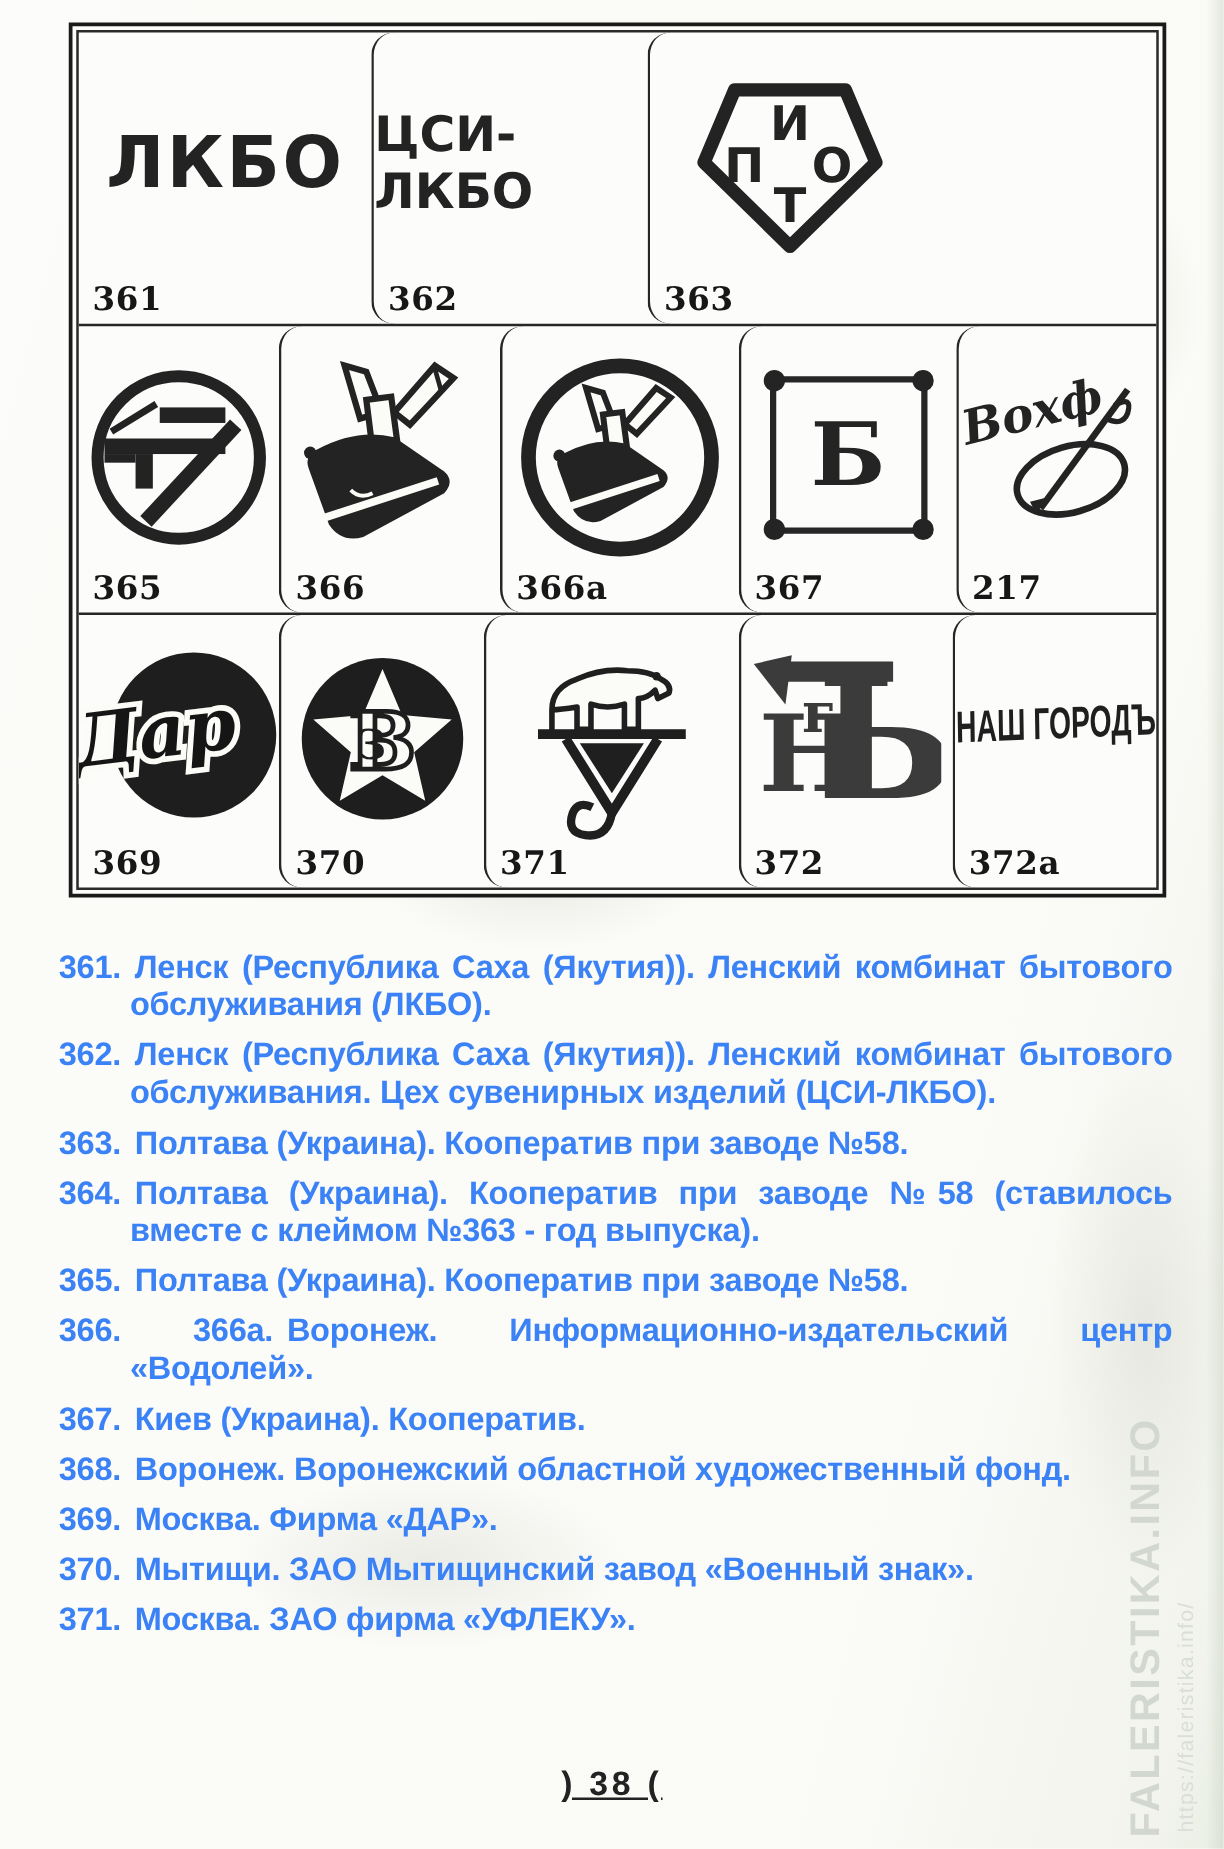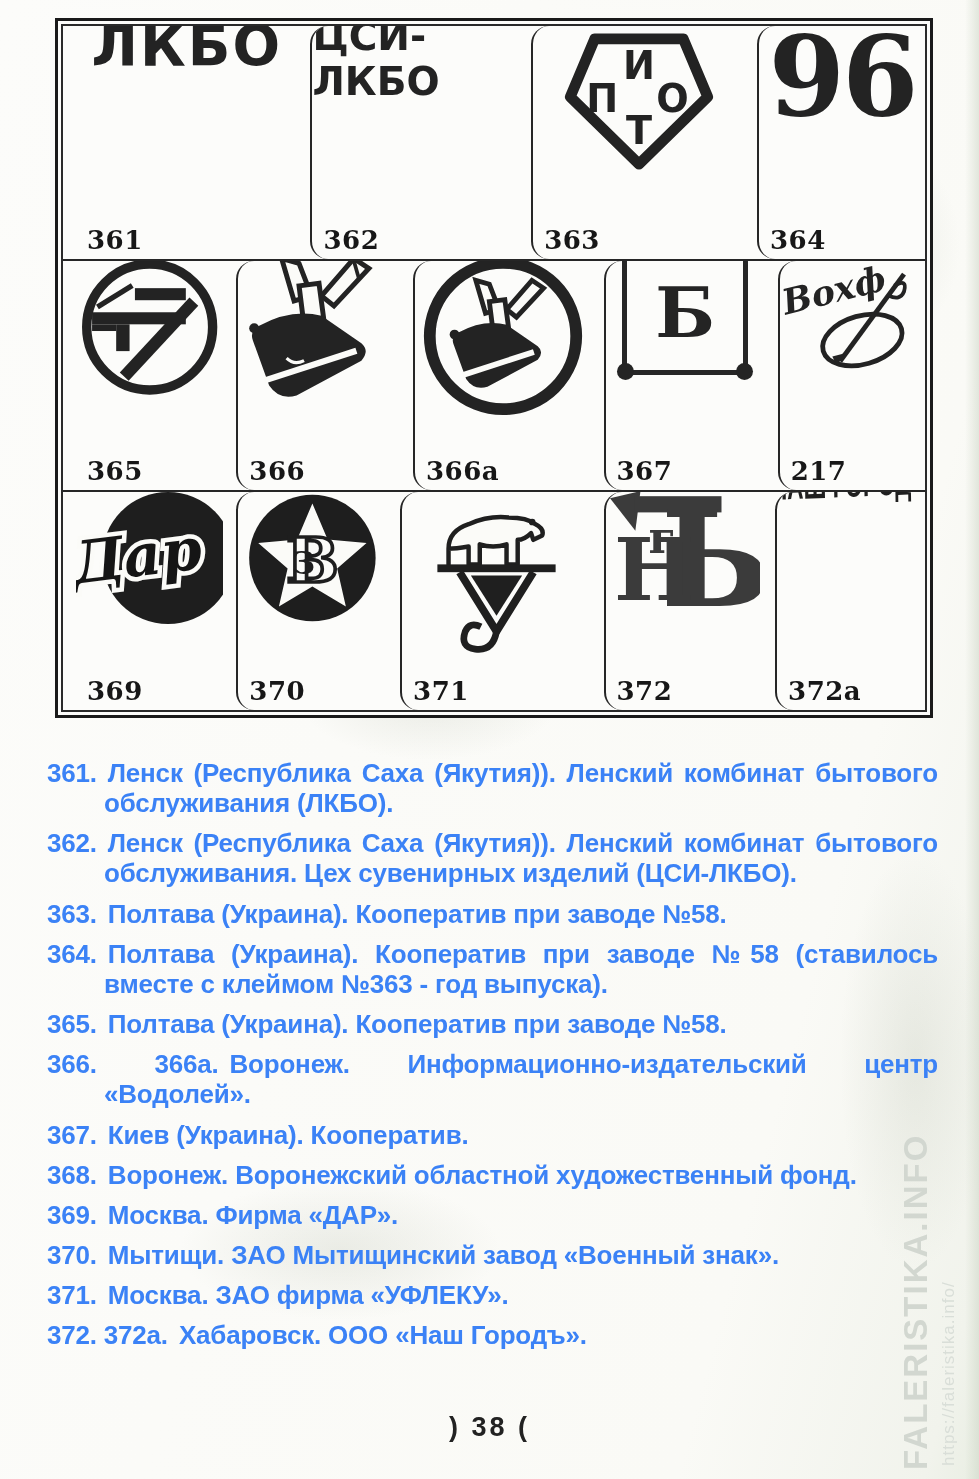--- a/index.html
+++ b/index.html
@@ -18,21 +18,21 @@
   
   .table{position:absolute;left:55px;top:18px;width:878px;height:700px;
     border:3px solid #1a1a1a;background:#fcfcfa;box-sizing:border-box;}
   .grid{margin:3px;border:2px solid #2a2a2a;height:calc(100% - 10px);
     display:flex;flex-direction:column;}
   .row{display:grid;position:relative;}
   .row + .row{border-top:2px solid #262626;}
   .row1{grid-template-columns:27.2% 25.6% 26.2% 21%;flex:0 0 233px;}
   .row2{grid-template-columns:18.6% 20.5% 22.1% 20.2% 18.6%;flex:0 0 229px;}
   .row3{grid-template-columns:18.6% 19% 23.6% 19.9% 18.9%;flex:1 1 auto;}
-  .cell{position:relative;display:flex;align-items:flex-start;justify-content:center;overflow:hidden;margin-left:13px;}
+  .cell{position:relative;display:flex;align-items:center;justify-content:center;overflow:hidden;}
   .cell + .cell{border-left:2px solid #262626;border-radius:18px;}
   .cellnum{position:absolute;left:11px;bottom:4px;
     font-family:"DejaVu Serif",serif;font-weight:700;font-size:26px;color:#171717;
     letter-spacing:.5px;}
 
   .ink{color:#232323;}
   .mark-lkbo{font-family:"DejaVu Sans",sans-serif;font-weight:800;font-size:56px;
     letter-spacing:2px;transform:translateY(-12px) scaleY(1.02);}
   .mark-csi{font-family:"DejaVu Sans",sans-serif;font-weight:800;font-size:39px;
     letter-spacing:0;transform:translateY(-12px);}
@@ -66,21 +66,21 @@
 
   
   .entries{position:absolute;left:47px;top:758px;width:891px;}
   .entry{margin:0 0 10px 0;font-size:26px;line-height:1.16;color:#3b82f6;
     font-weight:700;letter-spacing:-.2px;text-align:justify;
     padding-left:57px;text-indent:-57px;}
   .entry .num{margin-right:11px;}
 
   
   .footer{position:absolute;left:0;width:100%;top:1412px;text-align:center;
-    font-size:27px;font-weight:700;color:#222;letter-spacing:3px;}
+    font-size:27px;font-weight:700;color:#222;letter-spacing:3px;text-decoration:underline;}
   .wm-big{position:absolute;left:897px;top:1470px;transform:rotate(-90deg);
     transform-origin:0 0;font-size:33px;font-weight:800;color:#d2d7d0;
     letter-spacing:2px;white-space:nowrap;font-family:"Liberation Sans",sans-serif;}
   .wm-small{position:absolute;left:939px;top:1466px;transform:rotate(-90deg);
     transform-origin:0 0;font-size:17px;font-weight:400;color:#d9ded8;
     letter-spacing:1px;white-space:nowrap;}
 </style>
 </head>
 <body>
 
@@ -111,24 +111,20 @@
       </div>
       <div class="cell">
         <svg class="logo-svg svg-shift" width="168" height="168" viewBox="0 0 110 110">
           <path d="M26,15 L84,15 L100,53 L55,97 L10,53 Z" fill="none" stroke="#232323" stroke-width="7" stroke-linejoin="round"></path>
           <text class="pent-letter" x="55" y="41" font-size="25" text-anchor="middle" fill="#232323">И</text>
           <text class="pent-letter" x="31" y="63" font-size="25" text-anchor="middle" fill="#232323">П</text>
           <text class="pent-letter" x="77" y="63" font-size="25" text-anchor="middle" fill="#232323">О</text>
           <text class="pent-letter" x="55" y="84" font-size="25" text-anchor="middle" fill="#232323">Т</text>
         </svg>
         <div class="cellnum">363</div>
-      </div>
-      <div class="cell">
-        <div class="mark-96 ink">96</div>
-        <div class="cellnum">364</div>
       </div>
     </div>
 
     <div class="row row2">
       <div class="cell">
         <svg class="logo-svg svg-shift" width="152" height="152" viewBox="0 0 110 110">
           <circle cx="55" cy="55" r="47" fill="none" stroke="#232323" stroke-width="7"></circle>
           <path d="M16,40 L42,24" stroke="#232323" stroke-width="4"></path>
           <rect x="44" y="26" width="38" height="9" fill="#232323"></rect>
           <rect x="12" y="44" width="70" height="9" fill="#232323"></rect>
@@ -240,18 +236,17 @@
   <p class="entry"><span class="num">362.</span><span>Ленск (Республика Саха (Якутия)). Ленский комбинат бытового обслуживания. Цех сувенирных изделий (ЦСИ-ЛКБО).</span></p>
   <p class="entry"><span class="num">363.</span><span>Полтава (Украина). Кооператив при заводе №58.</span></p>
   <p class="entry"><span class="num">364.</span><span>Полтава (Украина). Кооператив при заводе №58 (ставилось вместе с клеймом №363 - год выпуска).</span></p>
   <p class="entry"><span class="num">365.</span><span>Полтава (Украина). Кооператив при заводе №58.</span></p>
   <p class="entry"><span class="num">366. 366а.</span><span>Воронеж. Информационно-издательский центр «Водолей».</span></p>
   <p class="entry"><span class="num">367.</span><span>Киев (Украина). Кооператив.</span></p>
   <p class="entry"><span class="num">368.</span><span>Воронеж. Воронежский областной художественный фонд.</span></p>
   <p class="entry"><span class="num">369.</span><span>Москва. Фирма «ДАР».</span></p>
   <p class="entry"><span class="num">370.</span><span>Мытищи. ЗАО Мытищинский завод «Военный знак».</span></p>
   <p class="entry"><span class="num">371.</span><span>Москва. ЗАО фирма «УФЛЕКУ».</span></p>
-  <p class="entry"><span class="num">372. 372а.</span><span>Хабаровск. ООО «Наш Городъ».</span></p>
 </div>
 
 <div class="footer">) 38 (</div>
 <div class="wm-big">FALERISTIKA.INFO</div>
 <div class="wm-small">https://faleristika.info/</div>
 
 </body></html>

